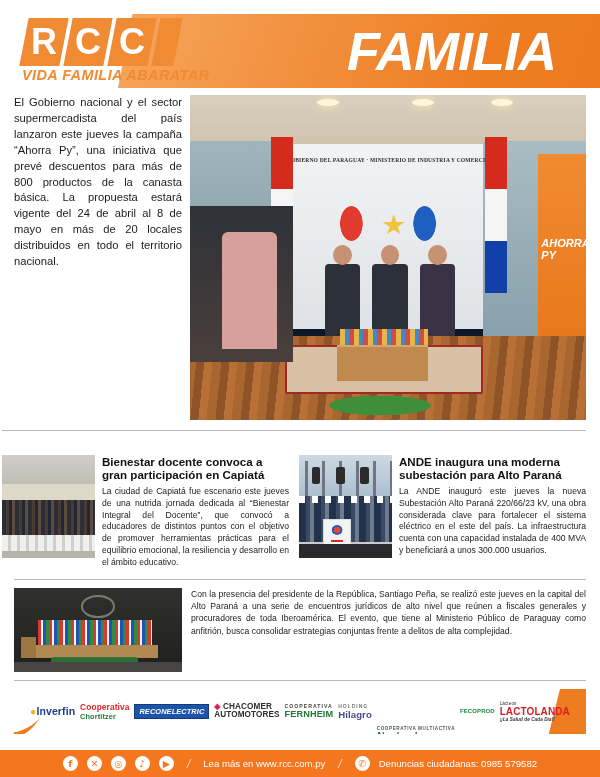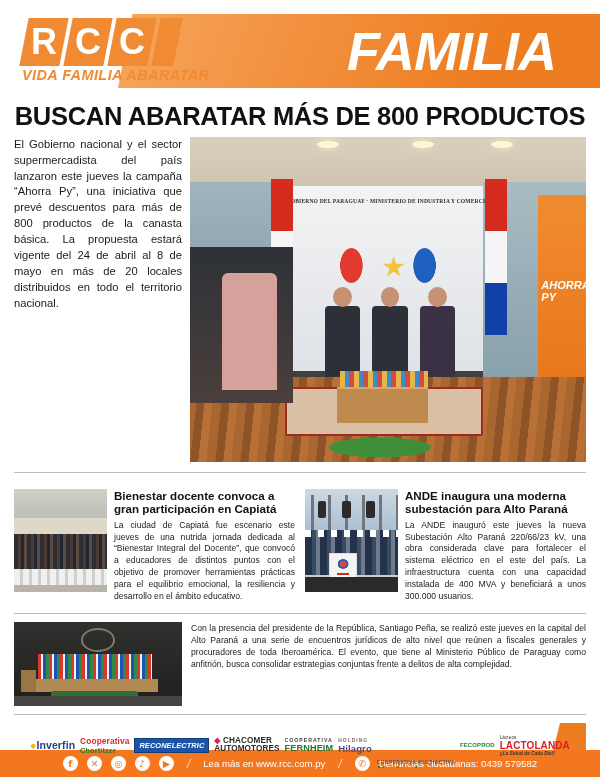--- a/index.html
+++ b/index.html
@@ -124,21 +124,21 @@
     text-align:justify;
     color:#1b1b1b;
   }
   .lead-col p { margin-bottom:12px; text-align:justify; }
   .lead-col p:last-child { margin-bottom:0; }
 
   .lead-photo {
     flex:1 1 auto;
     position:relative;
     overflow:hidden;
-    background:#404040;
+    background:#0f172a;
     padding-left:42px;
   }
 
   
   .ph { position:absolute; }
   .ceil { left:0; top:0; width:100%; height:16%; background:linear-gradient(#d9cfbe,#cfc3ae); }
   .ceil-l1, .ceil-l2, .ceil-l3 { position:absolute; top:4px; width:22px; height:7px; border-radius:50%; background:#fff6da; box-shadow:0 0 9px #ffe9ae;}
   .ceil-l1{left:32%;} .ceil-l2{left:56%;} .ceil-l3{left:76%;}
   .wallL { left:0; top:14%; width:24%; height:62%; background:linear-gradient(#9fb4bd,#7d949e); }
   .wallR { right:0; top:14%; width:26%; height:62%; background:linear-gradient(#a9bcc3,#87a0aa); }
@@ -174,24 +174,24 @@
   .press { position:absolute; bottom:18%; left:0; width:26%; height:48%;
            background:linear-gradient(#2e3138,#4a3f3c); }
   .press2 { position:absolute; bottom:22%; left:8%; width:14%; height:36%; background:#d6a19a; border-radius:6px 6px 0 0;}
   .banner { right:0; top:18%; width:12%; height:56%; background:linear-gradient(#f18b30,#e9781c); }
   .banner-tx { position:absolute; left:6%; top:46%; color:#fff; font-size:11px; font-weight:bold; font-style:italic; }
   .prods { position:absolute; bottom:22%; left:38%; width:22%; height:6%;
            background:repeating-linear-gradient(90deg,#e7b64a 0 5px,#3f8ac9 5px 9px,#d14d3f 9px 14px); }
 
   
   .two-col {
-    margin:10px 14px 0 14px;
+    margin:10px 14px 0 2px;
     display:flex; gap:10px;
     border-top:1.5px solid #b9b9b9;
-    padding-top:16px;
+    padding-top:24px;
   }
   .col-item { display:flex; gap:7px; width:50%; }
   .thumb { width:93px; height:103px; flex:0 0 93px; overflow:hidden; position:relative; background:#ccc; }
   .col-body { flex:1 1 auto; }
   .col-title {
     font-size:11.6px; font-weight:bold; color:#121212;
     line-height:1.16; margin-bottom:4px;
   }
   .col-text { font-size:8.6px; line-height:1.38; text-align:justify; color:#1b1b1b; }
 
@@ -329,21 +329,20 @@
               <span>C</span>
             </div>
           <div class="rcc-slab"></div>
         </div>
         <div class="rcc-tag">VIDA FAMILIA ABARATAR</div>
       </div>
     </div>
   </div>
 
 
-  <div class="headline">BUSCAN ABARATAR MÁS DE 800 PRODUCTOS</div>
 
   <div class="lead">
     <div class="lead-col">
       <p>El Gobierno nacional y el sector supermercadista del país lanzaron este jueves la campaña “Ahorra Py”, una iniciativa que prevé descuentos para más de 800 productos de la canasta básica. La propuesta estará vigente del 24 de abril al 8 de mayo en más de 20 locales distribuidos en todo el territorio nacional.</p>
     </div>
 
     <div class="lead-photo">
       <div class="ph ceil">
           <div class="ceil-l1"></div>
           <div class="ceil-l2"></div>
@@ -478,16 +477,16 @@
   <div class="footer">
     <div class="soc">f</div>
     <div class="soc">✕</div>
     <div class="soc">◎</div>
     <div class="soc">♪</div>
     <div class="soc">▶</div>
     <div class="foot-sep">/</div>
     <div class="foot-txt">Lea más en www.rcc.com.py</div>
     <div class="foot-sep">/</div>
     <div class="wa">✆</div>
-    <div class="foot-txt">Denuncias ciudadanas: 0439 579582</div>
+    <div class="foot-txt">Denuncias ciudadanas: 0985 579582</div>
   </div>
 
 </div>
 
 </body></html>

